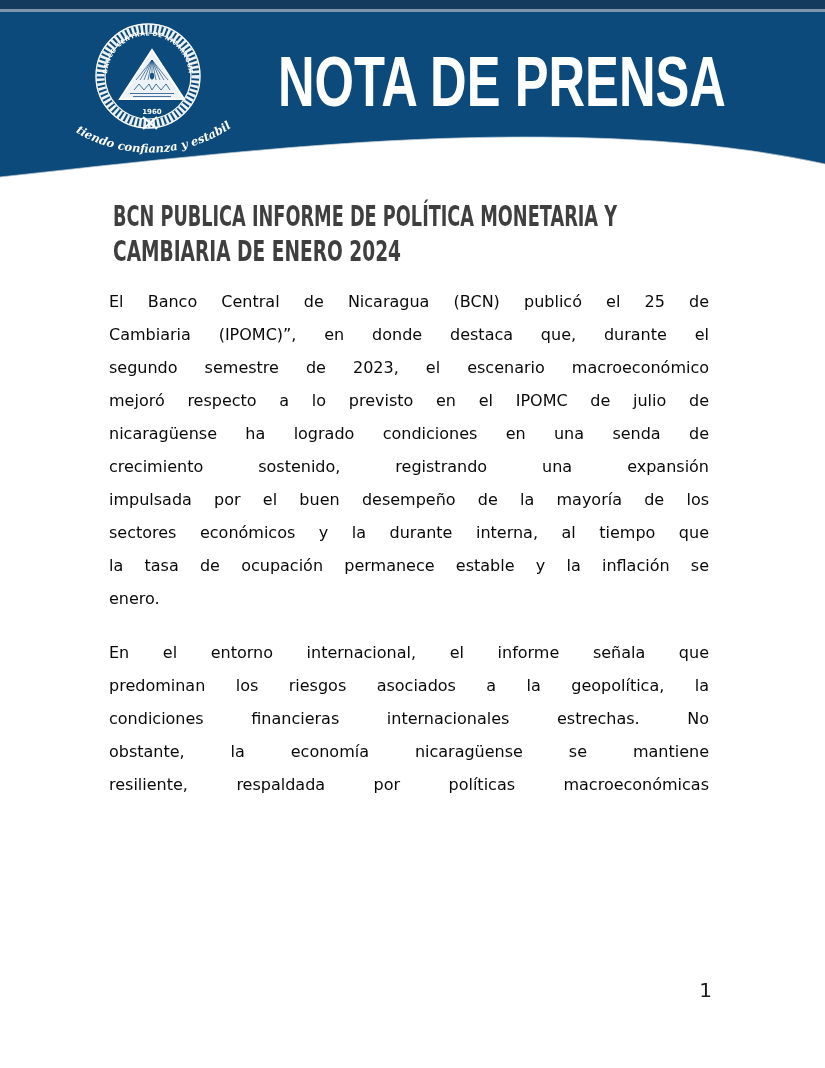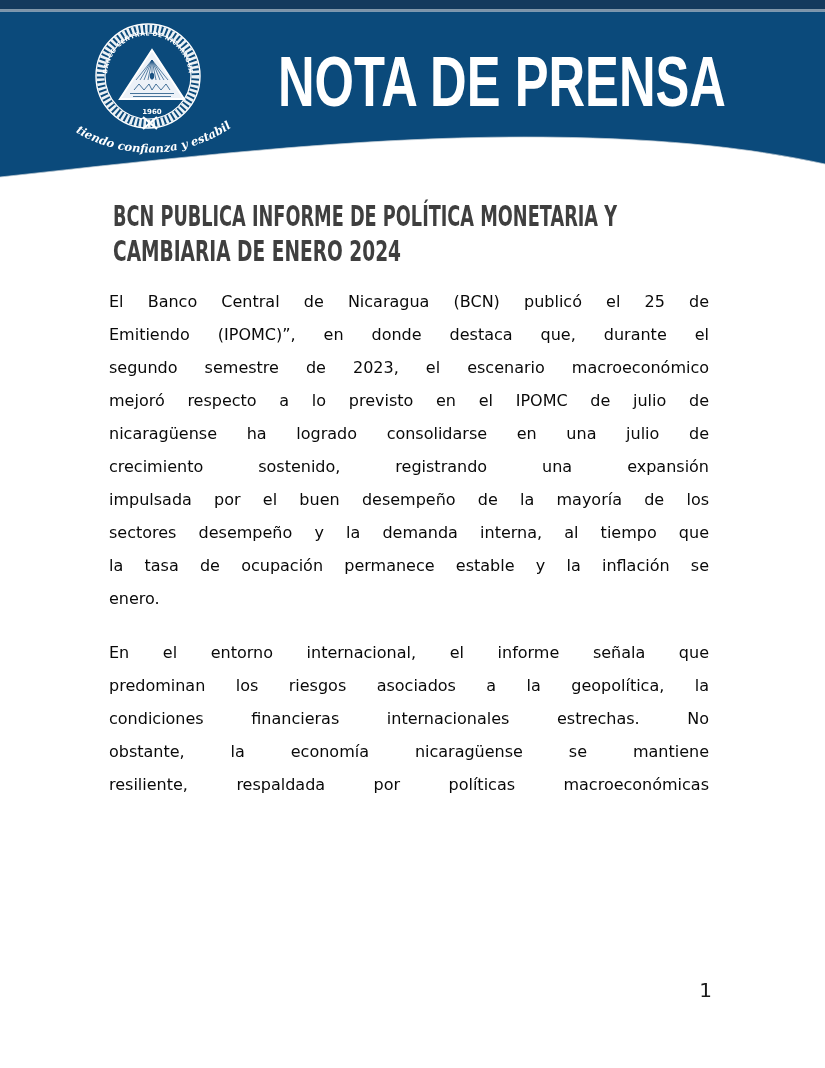--- a/index.html
+++ b/index.html
@@ -83,27 +83,27 @@
   </svg>
 
   <svg class="title-svg" width="825" height="80" viewBox="0 0 825 80">
     <text x="113" y="31" font-family="'DejaVu Sans', sans-serif" font-size="29" font-weight="bold" textLength="504" lengthAdjust="spacingAndGlyphs" fill="#3f3f3f">BCN PUBLICA INFORME DE POLÍTICA MONETARIA Y</text>
     <text x="113" y="66" font-family="'DejaVu Sans', sans-serif" font-size="29" font-weight="bold" textLength="288" lengthAdjust="spacingAndGlyphs" fill="#3f3f3f">CAMBIARIA DE ENERO 2024</text>
   </svg>
 
   <div class="body-copy">
     <div class="para">
         <div class="jline">El Banco Central de Nicaragua (BCN) publicó el 25 de</div>
-        <div class="jline">Emitiendo (IPOMC)”, en donde destaca que, durante el</div>
+        <div class="jline">Cambiaria (IPOMC)”, en donde destaca que, durante el</div>
         <div class="jline">segundo semestre de 2023, el escenario macroeconómico</div>
         <div class="jline">mejoró respecto a lo previsto en el IPOMC de julio de</div>
-        <div class="jline">nicaragüense ha logrado consolidarse en una julio de</div>
+        <div class="jline">nicaragüense ha logrado condiciones en una senda de</div>
         <div class="jline">crecimiento sostenido, registrando una expansión</div>
         <div class="jline">impulsada por el buen desempeño de la mayoría de los</div>
-        <div class="jline">sectores desempeño y la demanda interna, al tiempo que</div>
+        <div class="jline">sectores económicos y la durante interna, al tiempo que</div>
         <div class="jline">la tasa de ocupación permanece estable y la inflación se</div>
         <div class="jline last">enero.</div>
       </div>
     <div class="para">
         <div class="jline">En el entorno internacional, el informe señala que</div>
         <div class="jline">predominan los riesgos asociados a la geopolítica, la</div>
         <div class="jline">condiciones financieras internacionales estrechas. No</div>
         <div class="jline">obstante, la economía nicaragüense se mantiene</div>
         <div class="jline">resiliente, respaldada por políticas macroeconómicas</div>
       </div>

